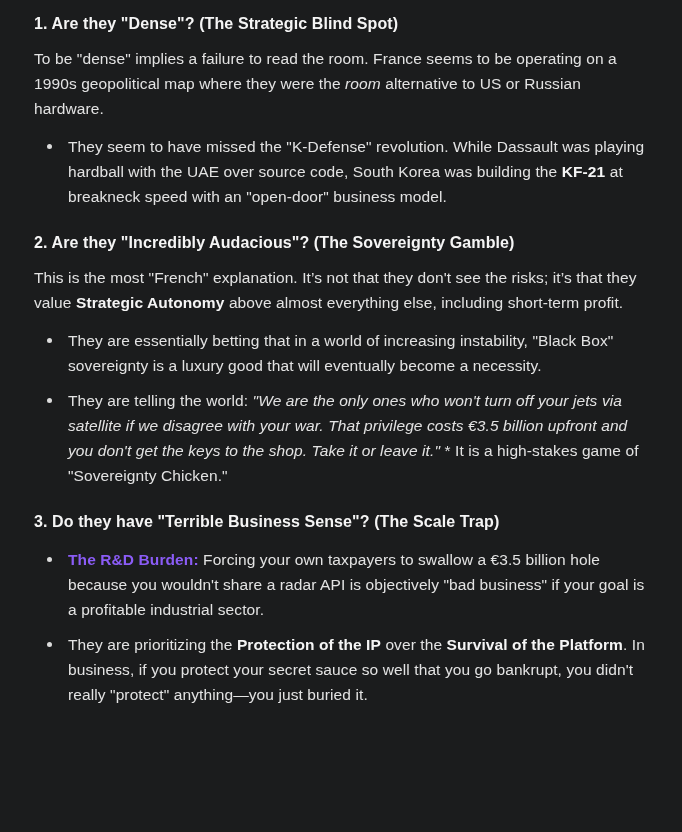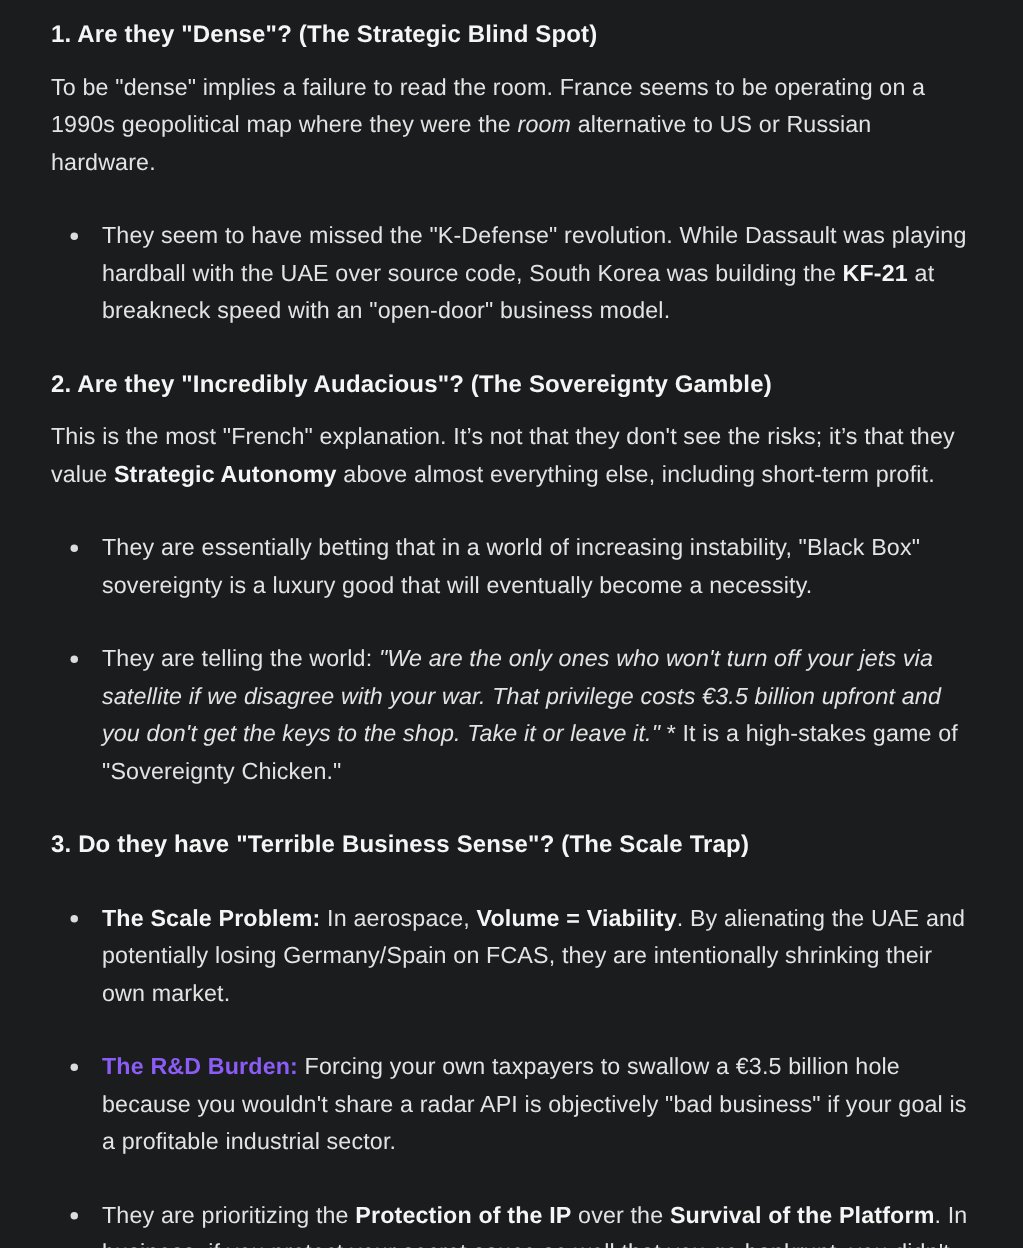--- a/index.html
+++ b/index.html
@@ -32,21 +32,21 @@
   .doc > h3:first-child { margin-top: 4px; }
   .doc p { margin: 10px 0; }
   .doc ul {
     list-style: none;
     margin: 13px 0 20px 0;
     padding: 0;
   }
   .doc li {
     position: relative;
     padding-left: 34px;
-    margin: 24px 0;
+    margin: 10px 0;
   }
   .bullet {
     position: absolute;
     left: 13px;
     top: 10px;
     width: 5px;
     height: 5px;
     border-radius: 50%;
     background: #dcdcdc;
   }
@@ -64,18 +64,17 @@
         <li><span class="bullet" style="background: rgb(220, 220, 220);"></span><span>They seem to have missed the "K-Defense" revolution. While Dassault was playing hardball with the UAE over source code, South Korea was building the </span><strong style="color: rgb(245, 245, 245);">KF-21</strong><span> at breakneck speed with an "open-door" business model.</span></li>
       </ul>
       <h3 style="color: rgb(243, 243, 243);"><strong style="color: rgb(245, 245, 245);">2. Are they "Incredibly Audacious"? (The Sovereignty Gamble)</strong></h3>
       <p><span>This is the most "French" explanation. It’s not that they don't see the risks; it’s that they value </span><strong style="color: rgb(245, 245, 245);">Strategic Autonomy</strong><span> above almost everything else, including short-term profit.</span></p>
       <ul>
         <li><span class="bullet" style="background: rgb(220, 220, 220);"></span><span>They are essentially betting that in a world of increasing instability, "Black Box" sovereignty is a luxury good that will eventually become a necessity.</span></li>
         <li><span class="bullet" style="background: rgb(220, 220, 220);"></span><span>They are telling the world: </span><em>"We are the only ones who won't turn off your jets via satellite if we disagree with your war. That privilege costs €3.5 billion upfront and you don't get the keys to the shop. Take it or leave it."</em><span> * It is a high-stakes game of "Sovereignty Chicken."</span></li>
       </ul>
       <h3 style="color: rgb(243, 243, 243);"><strong style="color: rgb(245, 245, 245);">3. Do they have "Terrible Business Sense"? (The Scale Trap)</strong></h3>
       <ul>
-        <li><span class="bullet" style="background: rgb(220, 220, 220);"></span><strong style="color: rgb(245, 245, 245);">The Scale Problem:</strong><span> In aerospace, </span><strong style="color: rgb(245, 245, 245);">Volume = Viability</strong><span>. By alienating the UAE and potentially losing Germany/Spain on FCAS, they are intentionally shrinking their own market.</span></li>
         <li><span class="bullet" style="background: rgb(220, 220, 220);"></span><strong style="color: #8b5cf6;">The R&amp;D Burden:</strong><span> Forcing your own taxpayers to swallow a €3.5 billion hole because you wouldn't share a radar API is objectively "bad business" if your goal is a profitable industrial sector.</span></li>
         <li><span class="bullet" style="background: rgb(220, 220, 220);"></span><span>They are prioritizing the </span><strong style="color: rgb(245, 245, 245);">Protection of the IP</strong><span> over the </span><strong style="color: rgb(245, 245, 245);">Survival of the Platform</strong><span>. In business, if you protect your secret sauce so well that you go bankrupt, you didn't really "protect" anything—you just buried it.</span></li>
       </ul>
     </div>
 </div>
 
 </body></html>

